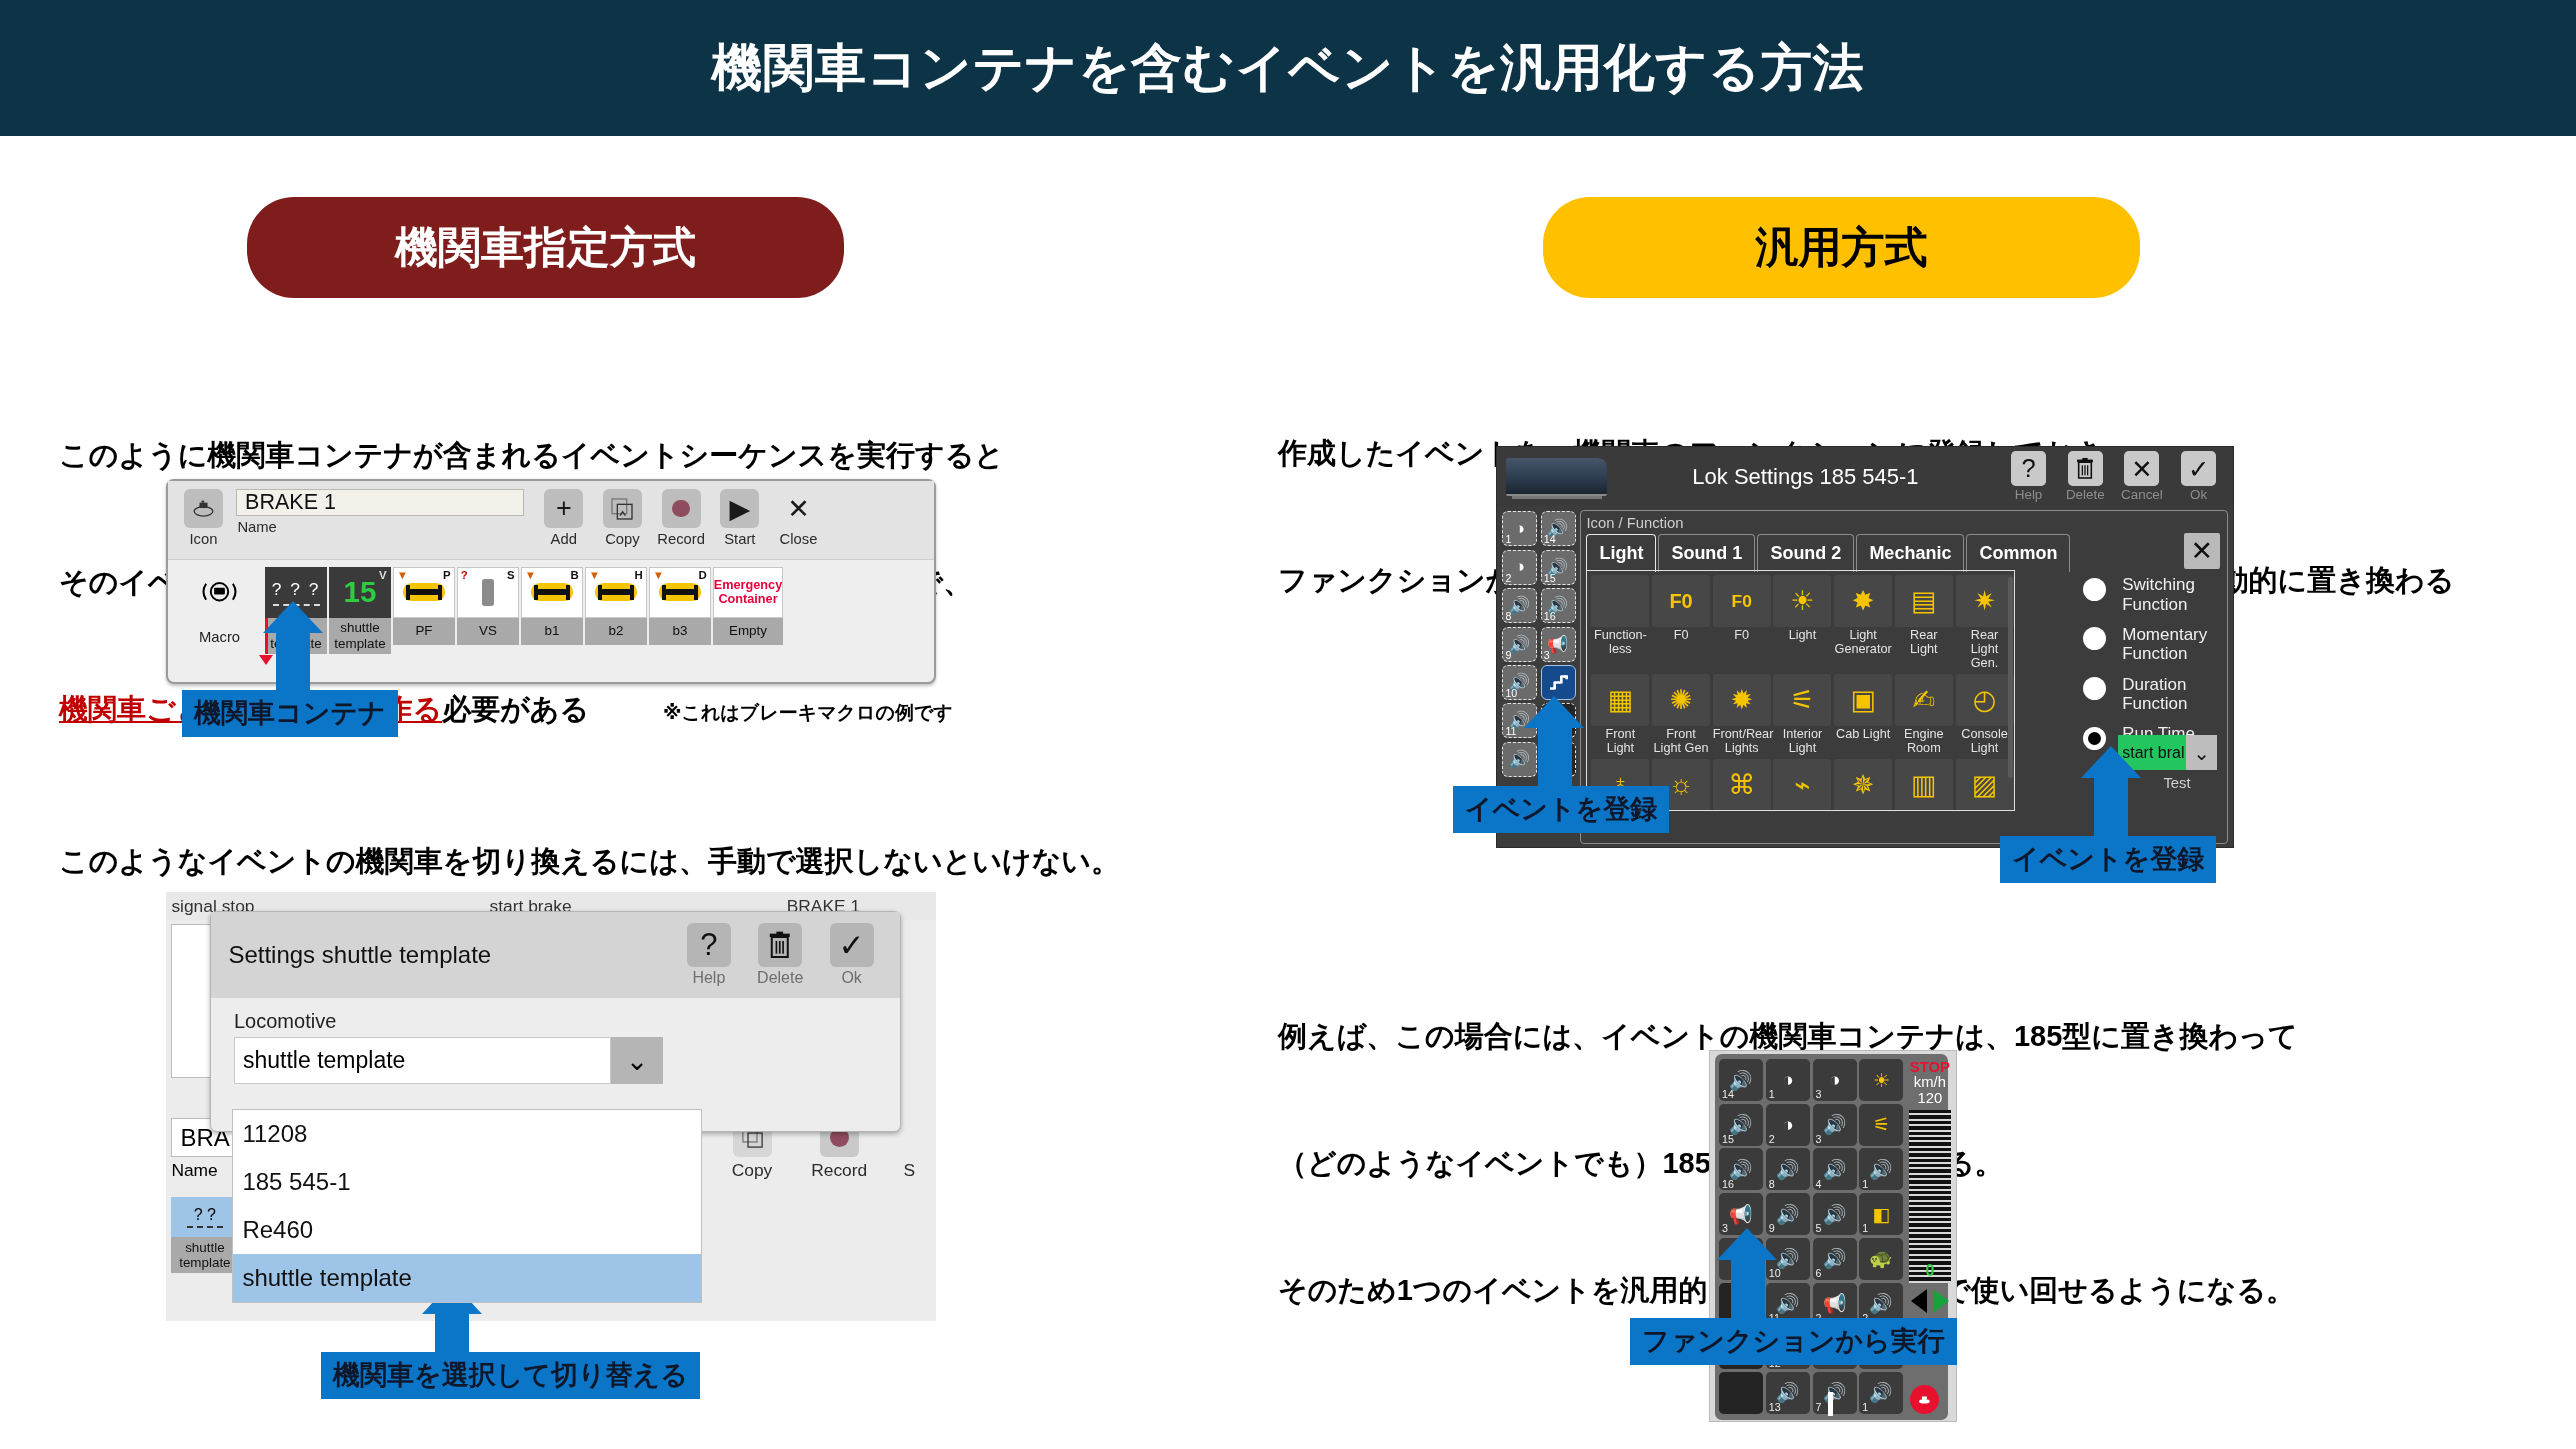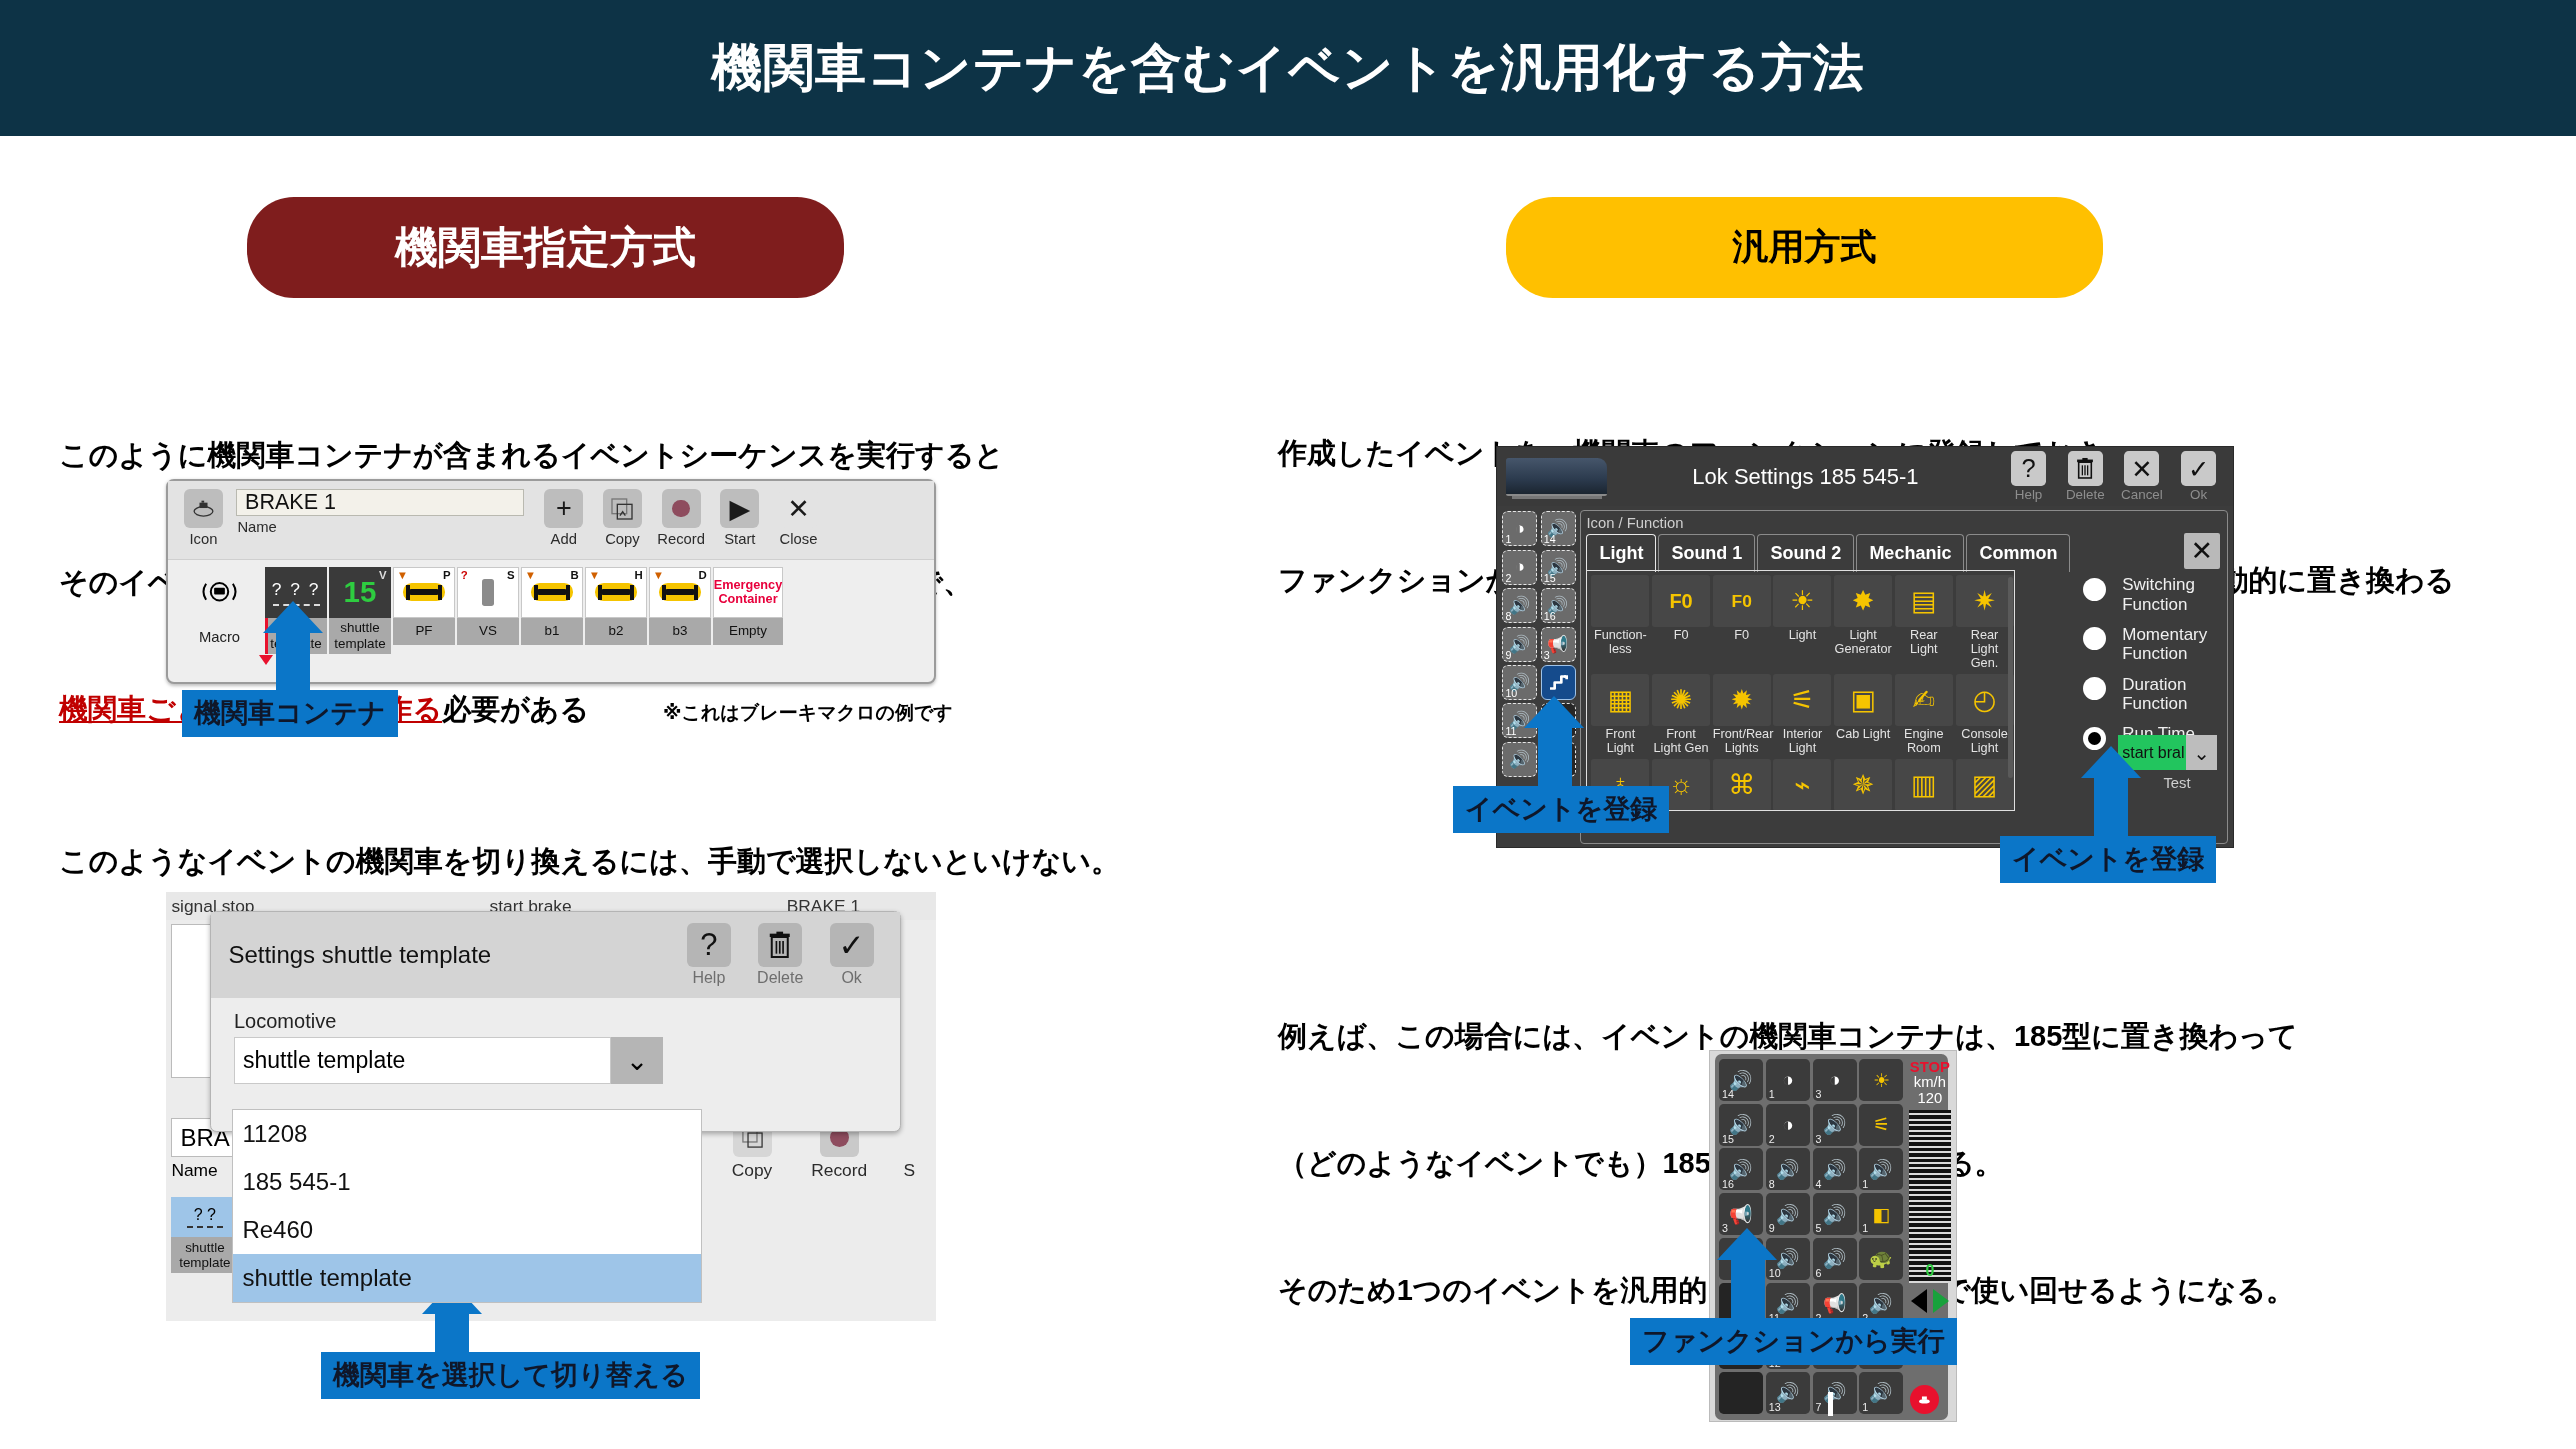--- a/index.html
+++ b/index.html
@@ -18,22 +18,22 @@
   
   .pill{
     position:absolute; display:flex; align-items:center; justify-content:center;
     border-radius:47px; font-weight:bold;
   }
   #pill-left{
     left:247px; top:197px; width:597px; height:101px;
     background:#7f1d1d; color:#ffffff; font-size:43px;
   }
   #pill-right{
-    left:1506px; top:197px; width:597px; height:101px;
-    background:#ffc000; color:#000000; font-size:36px;
+    left:1543px; top:197px; width:597px; height:101px;
+    background:#ffc000; color:#000000; font-size:43px;
   }
 
   
   .para{ position:absolute; font-size:29px; font-weight:bold; color:#000; line-height:1.46; white-space:pre; }
   #p-left-1{ left:59px; top:349px; }
   #p-left-2{ left:59px; top:840px; }
   #p-right-1{ left:1278px; top:347px; }
   #p-right-2{ left:1278px; top:930px; }
   .red-underline{ color:#c00000; text-decoration:underline; }
 

